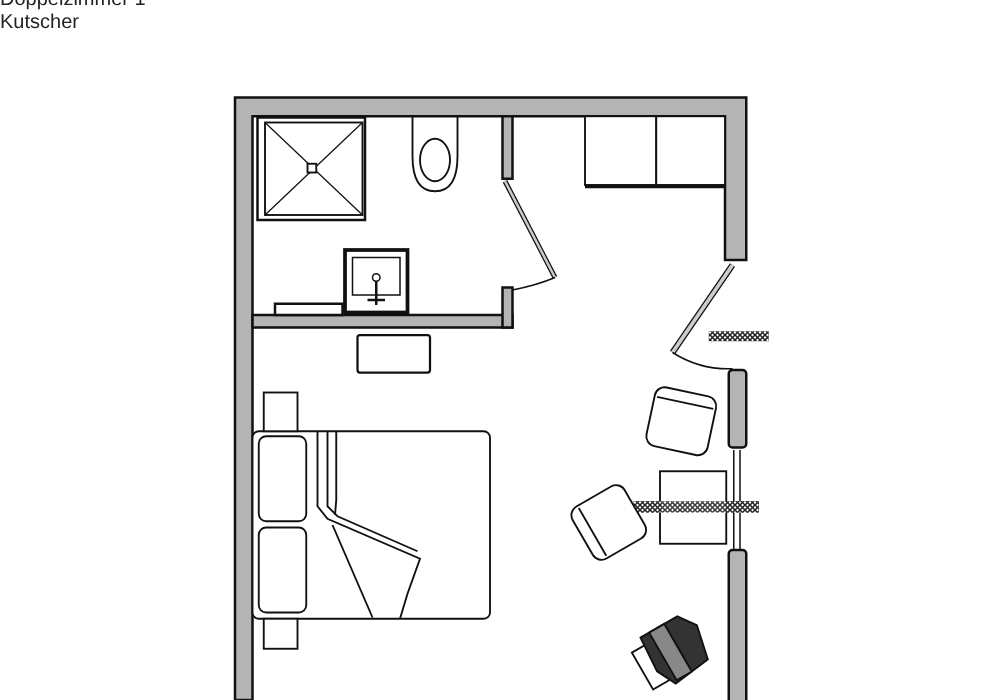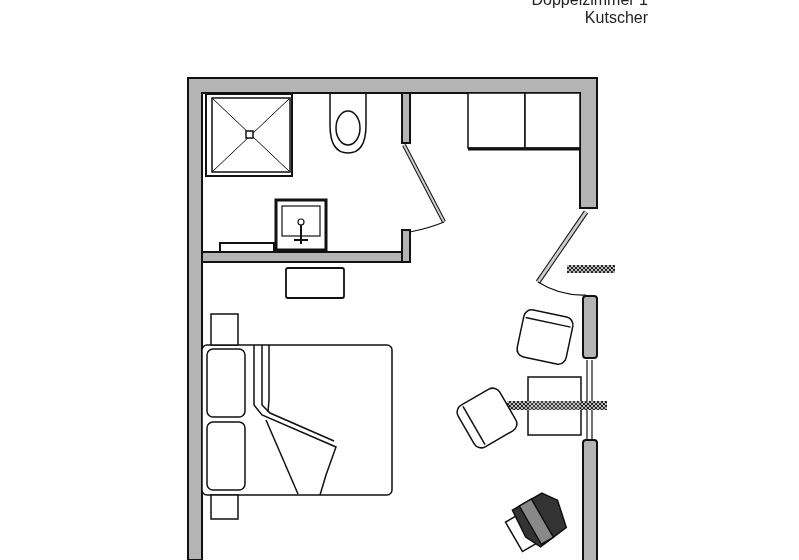--- a/index.html
+++ b/index.html
@@ -1,17 +1,17 @@
 <!DOCTYPE html>
 <html><head>
   <meta charset="utf-8">
   <style>
     html, body { margin: 0; padding: 0; background: #ffffff; }
     body { width: 799px; height: 560px; overflow: hidden; position: relative; font-family: "Liberation Sans", sans-serif; }
-    .title { position: absolute; left: 0; width: 648px; text-align: right; color: #222; font-size: 16px; }
+    .title { position: absolute; left: 0; width: 648px; text-align: left; color: #222; font-size: 16px; }
     .title-1 { top: -9px; }
     .title-2 { top: 9px; }
     svg { position: absolute; left: 0; top: 0; }
   </style>
 </head>
 <body>
 
 <div class="title title-1">Doppelzimmer 1</div>
 <div class="title title-2">Kutscher</div>
 

